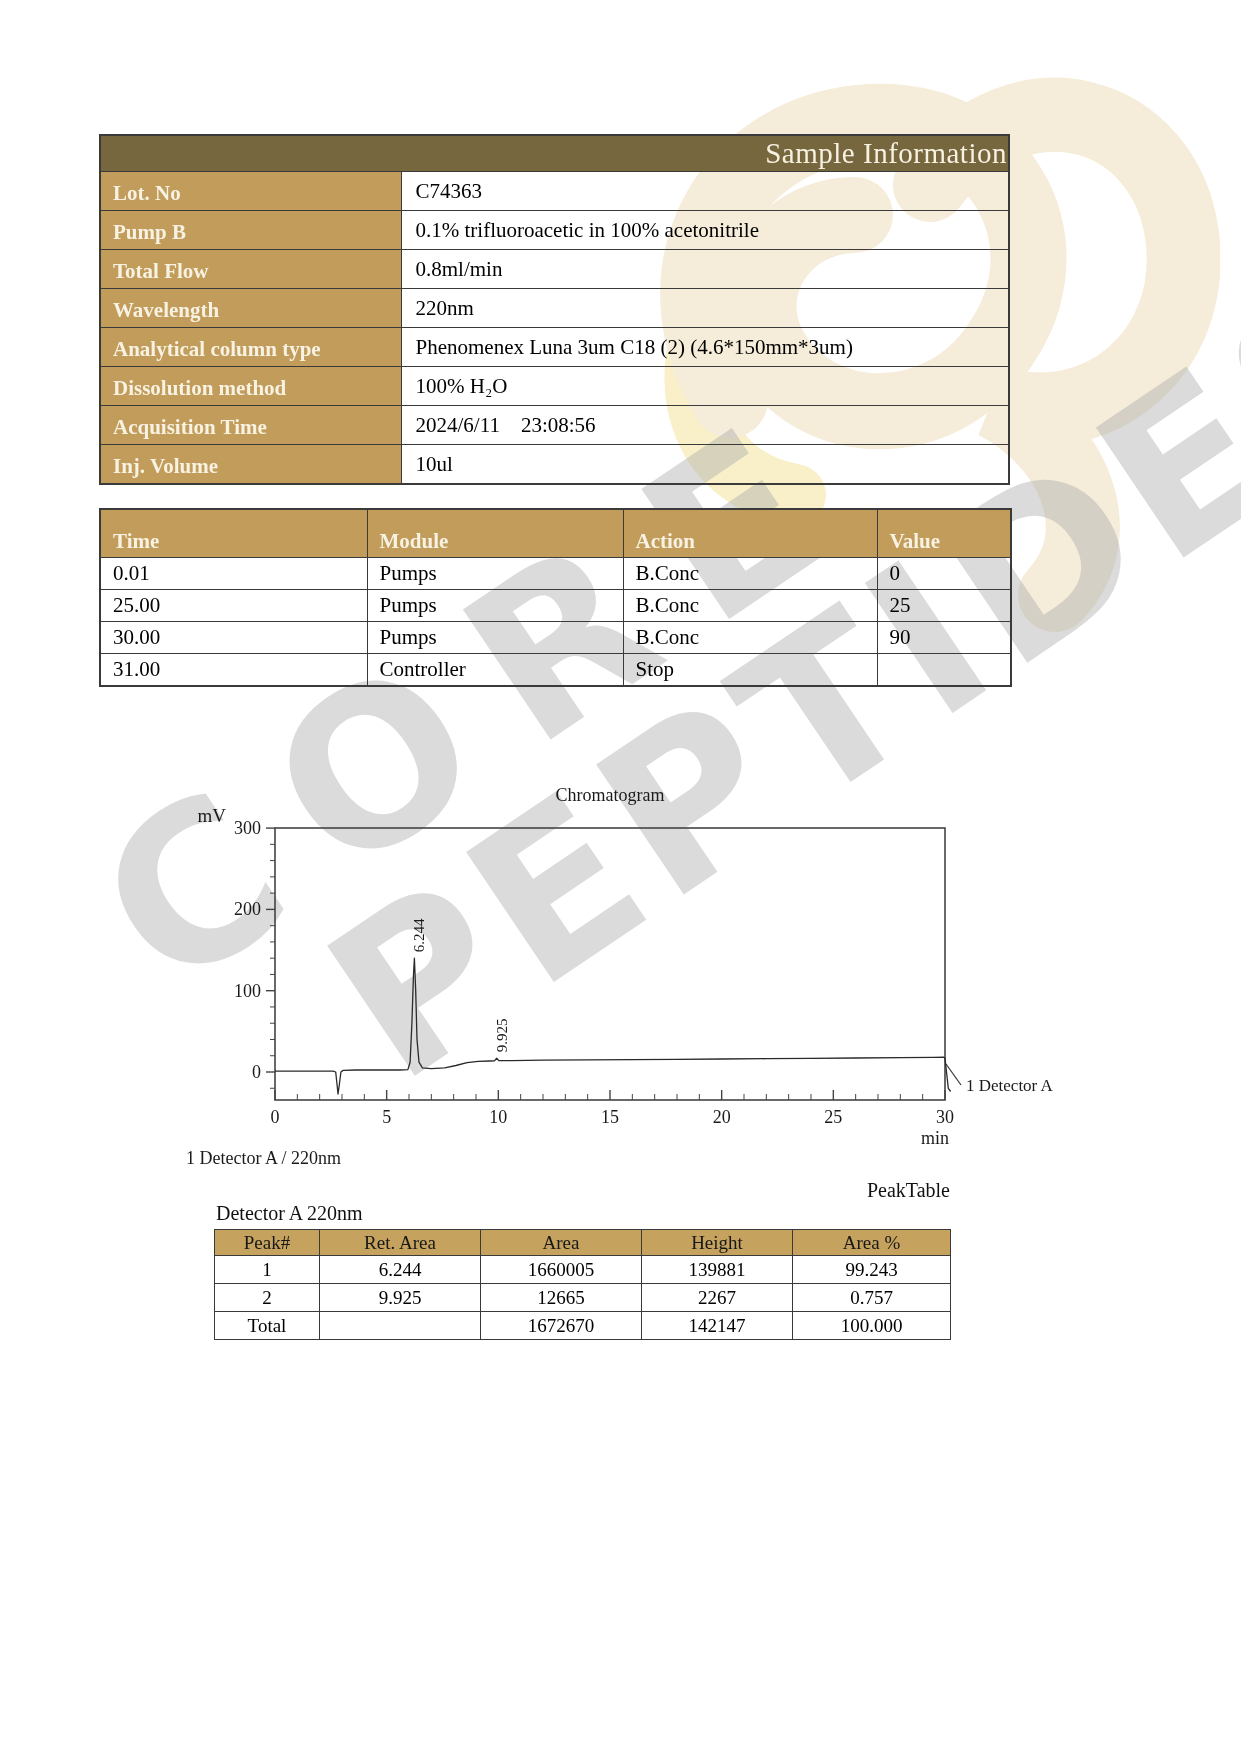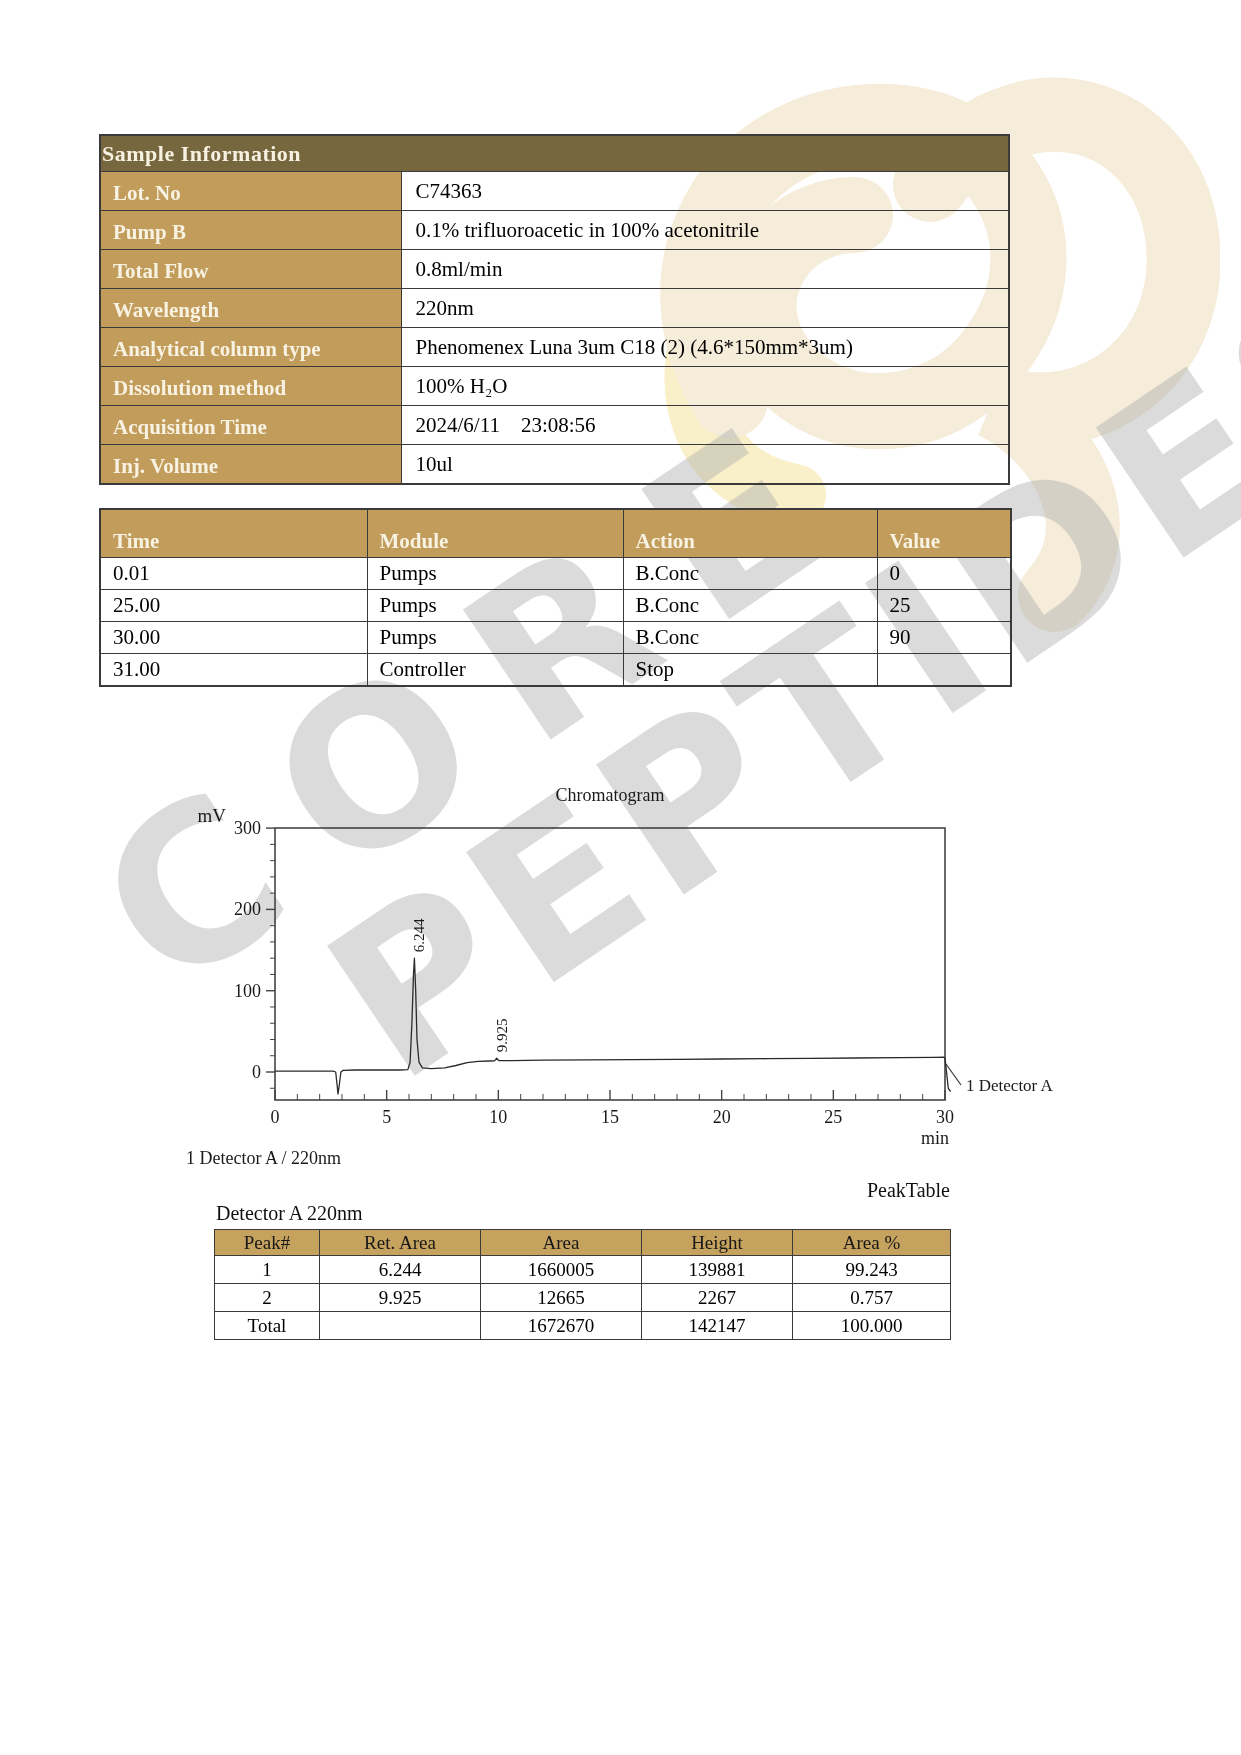--- a/index.html
+++ b/index.html
@@ -17,22 +17,22 @@
     font-family:"DejaVu Sans",sans-serif;font-weight:700;
     pointer-events:none;white-space:nowrap;
   }
   #watermark .wl1{font-size:215px;letter-spacing:50px;line-height:170px}
   #watermark .wl2{font-size:215px;letter-spacing:10px;line-height:235px;margin-left:140px}
   
   table.tbl{border-collapse:collapse;position:absolute;table-layout:fixed;z-index:2}
   table.tbl td,table.tbl th{border:1px solid var(--table-border,#3a3a3a);overflow:hidden}
   #sample-table{left:99px;top:134px;width:911px;border:2px solid var(--table-border,#3a3a3a)}
   #sample-table th.hdr{
-    background:var(--header-brown,#77673f);color:#f7f1e1;font-size:22px;font-weight:bold;
-    height:33px;text-align:left;letter-spacing:.5px}
+    background:var(--header-brown,#77673f);color:#f7f1e1;font-size:29px;font-weight:normal;
+    height:33px;text-align:right;letter-spacing:.5px}
   #sample-table th.lbl{
     background:var(--cell-tan,#c19c5b);color:#f8f2e2;text-align:left;
     padding:4px 0 0 12px;font-weight:bold;font-size:21px;height:34px}
   #sample-table td.val{background:transparent;padding:0 0 0 14px;font-size:21px;white-space:pre}
   #gradient-table{left:99px;top:508px;width:911px;border:2px solid var(--table-border,#3a3a3a)}
   #gradient-table th{
     background:var(--cell-tan,#c19c5b);color:#f8f2e2;text-align:left;
     padding:16px 0 0 12px;font-weight:bold;font-size:21px;height:31px}
   #gradient-table td{background:transparent;padding:0 0 0 12px;font-size:21px;height:31px}
   #peak-table{left:214px;top:1229px;width:736px;border:1.5px solid var(--table-border,#3a3a3a)}

